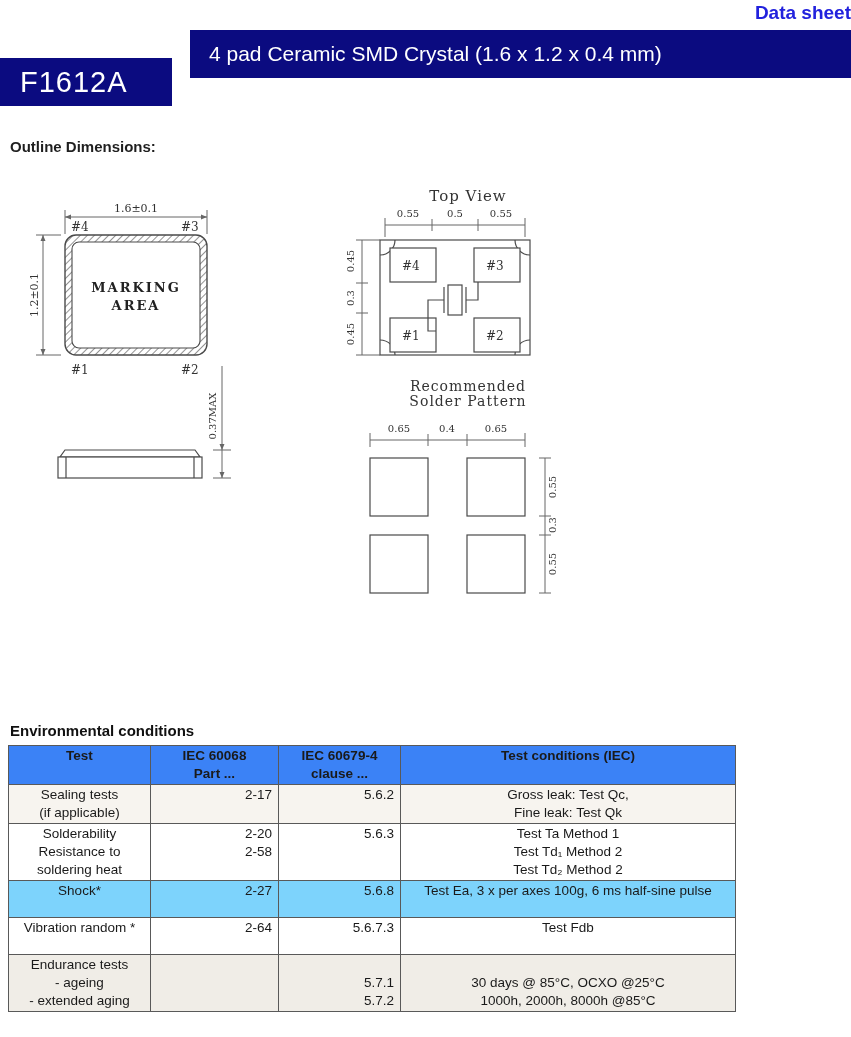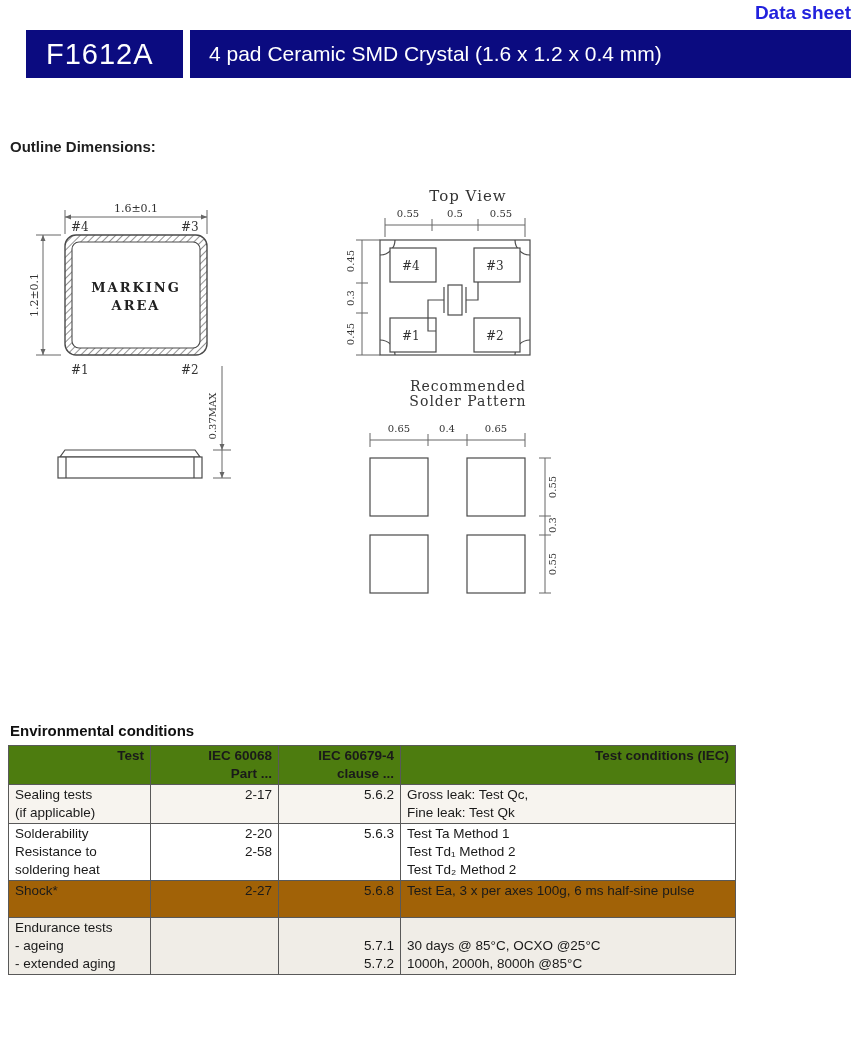--- a/index.html
+++ b/index.html
@@ -6,21 +6,21 @@
   body {
     width:851px; height:1037px; position:relative; overflow:hidden;
     background:#ffffff; font-family:"Liberation Sans", sans-serif;
   }
   .doc-title {
     position:absolute; top:2px; left:0; width:100%; text-align:right;
     font-size:19px; font-weight:bold; color:#2222dd;
   }
   .bar { position:absolute; top:30px; height:48px; background:#0b0b80; color:#ffffff;
          display:flex; align-items:center; }
-  .bar-left  { left:26px; width:157px; }
+  .bar-left  { left:0; width:172px;margin-top:28px; }
   .bar-left span { font-size:29px; padding-left:20px; letter-spacing:1px; }
   .bar-right { left:190px; width:771px; }
   .bar-right span { font-size:21px; padding-left:19px; }
   .section-heading {
     position:absolute; left:10px; top:138px;
     font-size:15px; font-weight:bold; color:#1f1f1f;
   }
   .drawing-left  { position:absolute; left:25px;  top:198px; width:210px; height:290px; }
   .drawing-right { position:absolute; left:340px; top:185px; width:250px; height:425px; }
   svg text { fill:#333; font-family:"DejaVu Serif","Liberation Serif",serif; }
@@ -37,23 +37,23 @@
     position:absolute; left:10px; top:722px;
     font-size:15px; font-weight:bold; color:#111;
   }
   table.env-table {
     position:absolute; left:8px; top:745px; width:727px;
     border-collapse:collapse; table-layout:fixed;
     font-size:13.5px; color:#1a1a1a;
   }
   .env-table th, .env-table td {
     border:1px solid #595959; padding:1px 6px; vertical-align:top;
-    white-space:pre-line; line-height:18px; overflow:hidden;
-  }
-  .env-table thead th { background:#4d7c0f; text-align:right; font-weight:bold; height:36px; }
+    white-space:pre-line; line-height:18px; overflow:hidden;text-align:center;
+  }
+  .env-table thead th { background:#3b82f6; text-align:center; font-weight:bold; height:36px; }
   .env-table td.c-part, .env-table td.c-clause { text-align:right;padding-left:28px; }
   .env-table tbody tr:nth-child(1) { height:37px; }
   .env-table tbody tr:nth-child(2) { height:55px; }
   .env-table tbody tr:nth-child(3) { height:37px; }
   .env-table tbody tr:nth-child(4) { height:37px; }
   .env-table tbody tr:nth-child(5) { height:37px; }
   .env-table tbody tr:nth-child(6) { height:84px; }
 </style>
 </head>
 <body>
@@ -217,25 +217,31 @@
         <td class="c-test">Solderability
 Resistance to
 soldering heat</td>
         <td class="c-part">2-20
 2-58</td>
         <td class="c-clause">5.6.3</td>
         <td class="c-cond">Test Ta Method 1
 Test Td₁ Method 2
 Test Td₂ Method 2</td>
       </tr>
-      <tr style="background: #a16207;">
+      <tr style="background: #7dd3fc;">
         <td class="c-test">Shock*</td>
         <td class="c-part">2-27</td>
         <td class="c-clause">5.6.8</td>
         <td class="c-cond">Test Ea, 3 x per axes 100g, 6 ms half-sine pulse</td>
+      </tr>
+      <tr style="background: rgb(255, 255, 255);">
+        <td class="c-test">Vibration random *</td>
+        <td class="c-part">2-64</td>
+        <td class="c-clause">5.6.7.3</td>
+        <td class="c-cond">Test Fdb</td>
       </tr>
       <tr style="background: rgb(240, 237, 231);">
         <td class="c-test">Endurance tests
 - ageing
 - extended aging</td>
         <td class="c-part"></td>
         <td class="c-clause">
 5.7.1
 5.7.2</td>
         <td class="c-cond">

